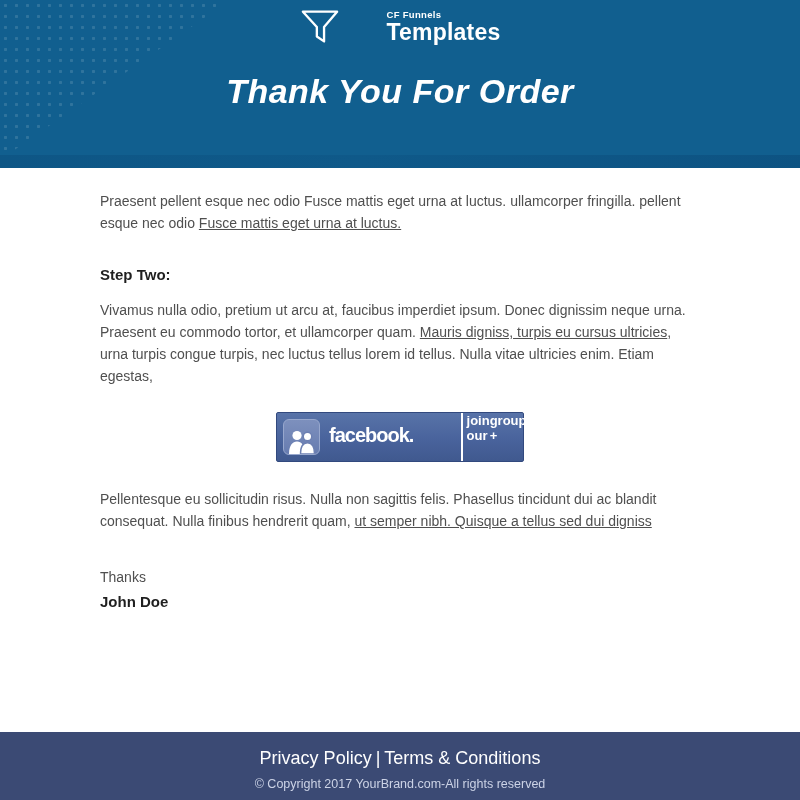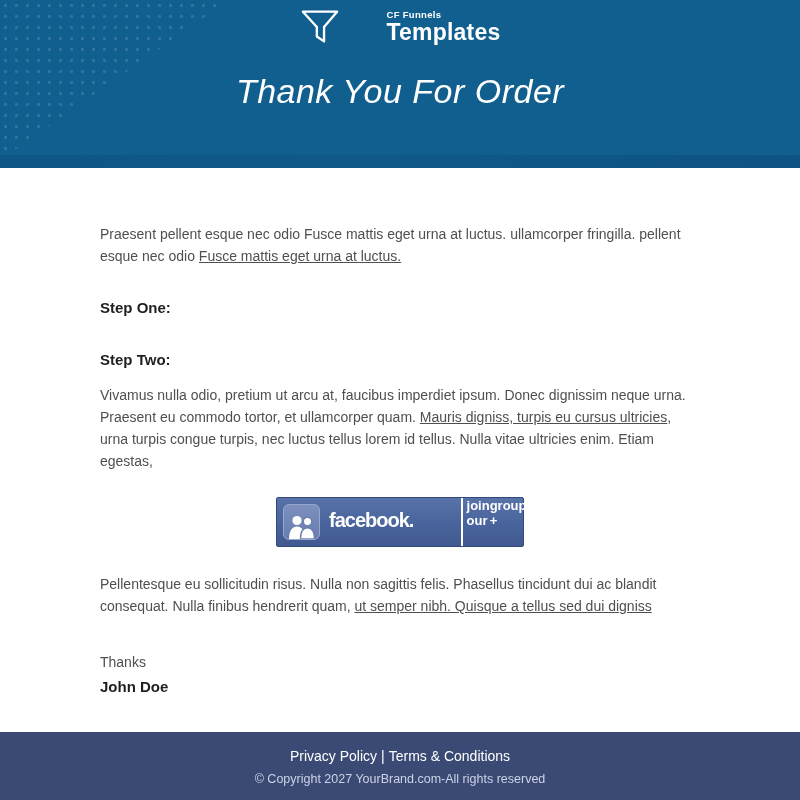--- a/index.html
+++ b/index.html
@@ -59,35 +59,35 @@
     font-size: 23px;
     font-weight: bold;
     letter-spacing: 0.2px;
     display: block;
   }
   .hero-title {
     margin-top: 27px;
     text-align: center;
     color: #ffffff;
     font-size: 34px;
-    font-weight: normal;
+    font-weight: bold;
     font-style: italic;
     letter-spacing: 0.5px;
   }
 
   
   .main {
     width: 600px;
     margin: 0 auto;
     color: #4f4f4f;
     font-size: 14px;
     line-height: 22px;
   }
   .para { margin-top: 0; }
-  .intro-para { padding-top: 55px; }
+  .intro-para { padding-top: 22px; }
   .step-heading {
     margin-top: 30px;
     font-size: 15px;
     font-weight: bold;
     color: #1f1f1f;
   }
   .step-para { margin-top: 13px; }
   .inline-link {
     color: #4f4f4f;
     text-decoration: underline;
@@ -165,21 +165,21 @@
   .footer {
     position: absolute;
     left: 0; right: 0; bottom: 0;
     height: 68px;
     background: #3b4a74;
     text-align: center;
     padding-top: 16px;
   }
   .footer-links {
     color: #ffffff;
-    font-size: 14px;
+    font-size: 18px;
   }
   .footer-link {
     color: #ffffff;
     text-decoration: none;
     cursor: pointer;
   }
   .footer-sep { color: #ffffff; padding: 0 4px; }
   .footer-copy {
     margin-top: 8px;
     color: #ccd3e6;
@@ -208,21 +208,20 @@
 
     <div class="hero-title">Thank You For Order</div>
 
     <div class="header-band"></div>
   </div>
 
   <div class="main">
 
     <p class="para intro-para"><span>Praesent pellent esque nec odio Fusce mattis eget urna at luctus. ullamcorper fringilla. pellent esque nec odio </span><a class="inline-link">Fusce mattis eget urna at luctus.</a></p>
 
-    <div class="step-heading">Step One:</div>
 
     <div class="step-heading">Step Two:</div>
     <p class="para step-para"><span>Vivamus nulla odio, pretium ut arcu at, faucibus imperdiet ipsum. Donec dignissim neque urna. Praesent eu commodo tortor, et ullamcorper quam. </span><a class="inline-link">Mauris digniss, turpis eu cursus ultricies</a><span>, urna turpis congue turpis, nec luctus tellus lorem id tellus. Nulla vitae ultricies enim. Etiam egestas,</span></p>
 
     <div class="fb-badge">
       <div class="fb-left">
         <div class="fb-tile">
           <svg width="30" height="26" viewBox="0 0 30 26" xmlns="http://www.w3.org/2000/svg">
             <g fill="#ffffff">
               <circle cx="10" cy="7.5" r="4.6"></circle>
@@ -247,16 +246,16 @@
       <div class="signoff-thanks">Thanks</div>
       <div class="signoff-name">John Doe</div>
     </div>
 
   </div>
 
   <div class="footer">
     <div class="footer-links">
       <a class="footer-link">Privacy Policy</a><span class="footer-sep">|</span><a class="footer-link">Terms &amp; Conditions</a>
     </div>
-    <div class="footer-copy">© Copyright 2027 YourBrand.com-All rights reserved</div>
+    <div class="footer-copy">© Copyright 2017 YourBrand.com-All rights reserved</div>
   </div>
 
 </div>
 
 </body></html>

